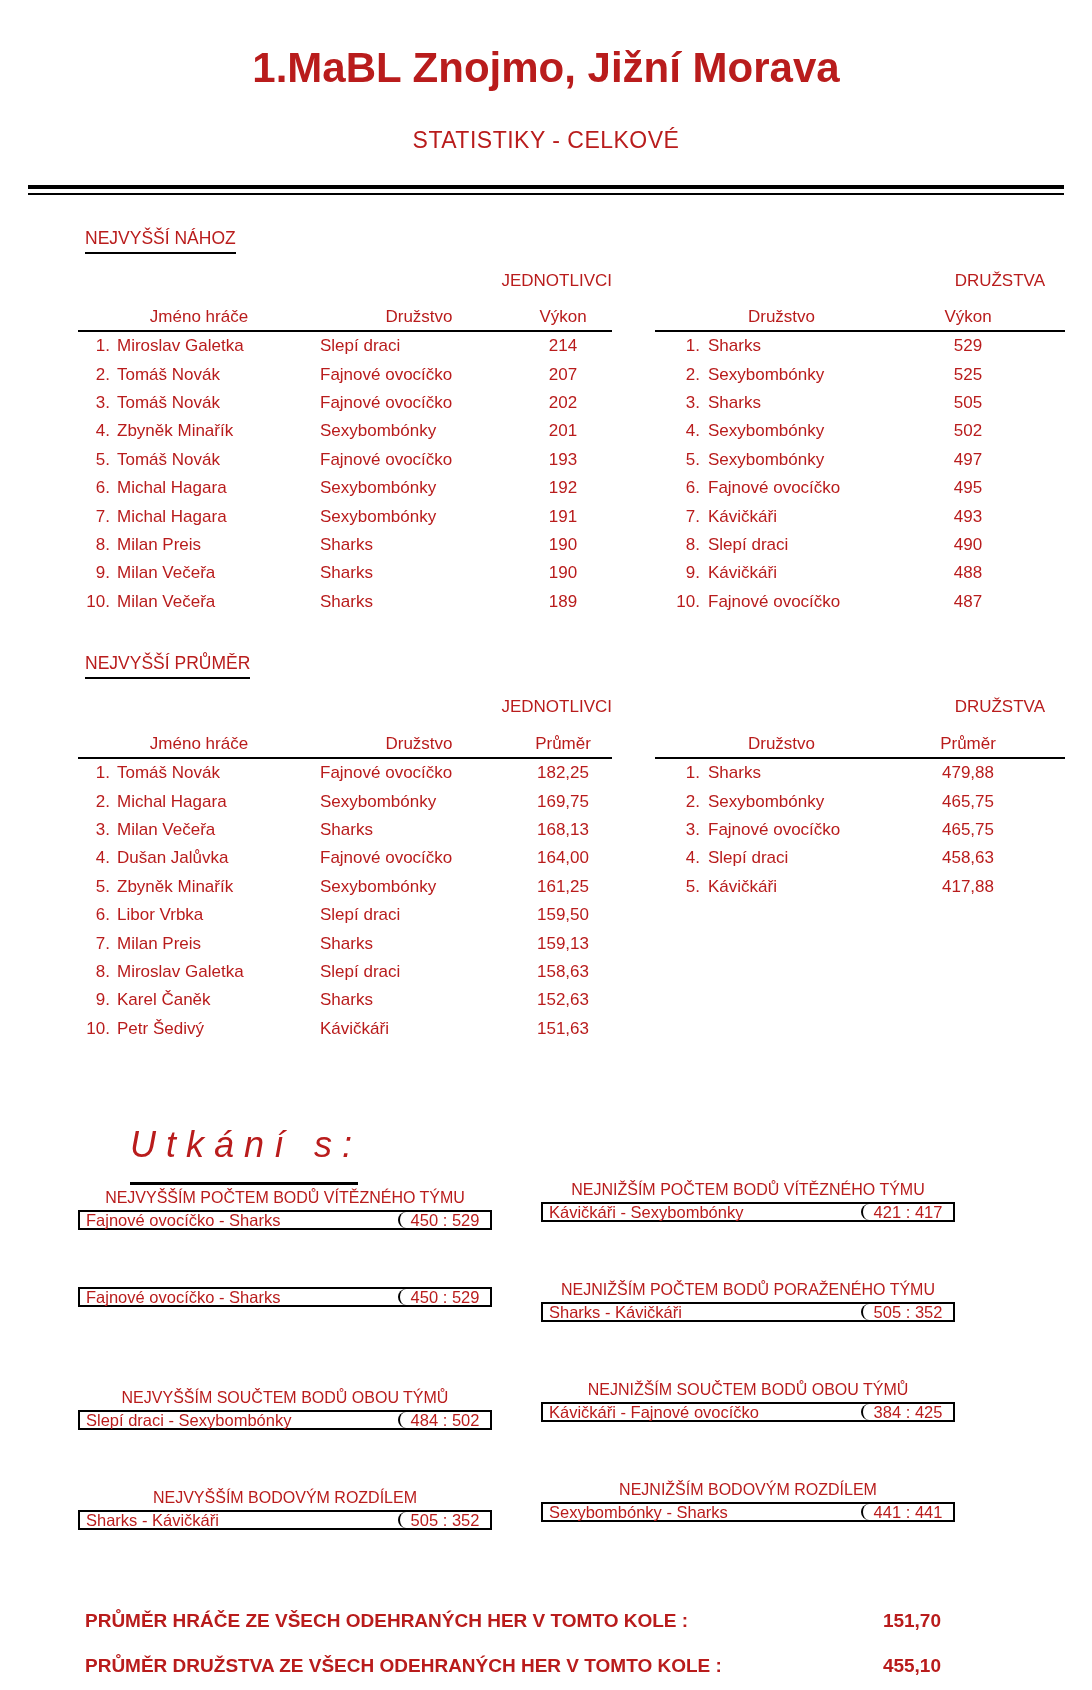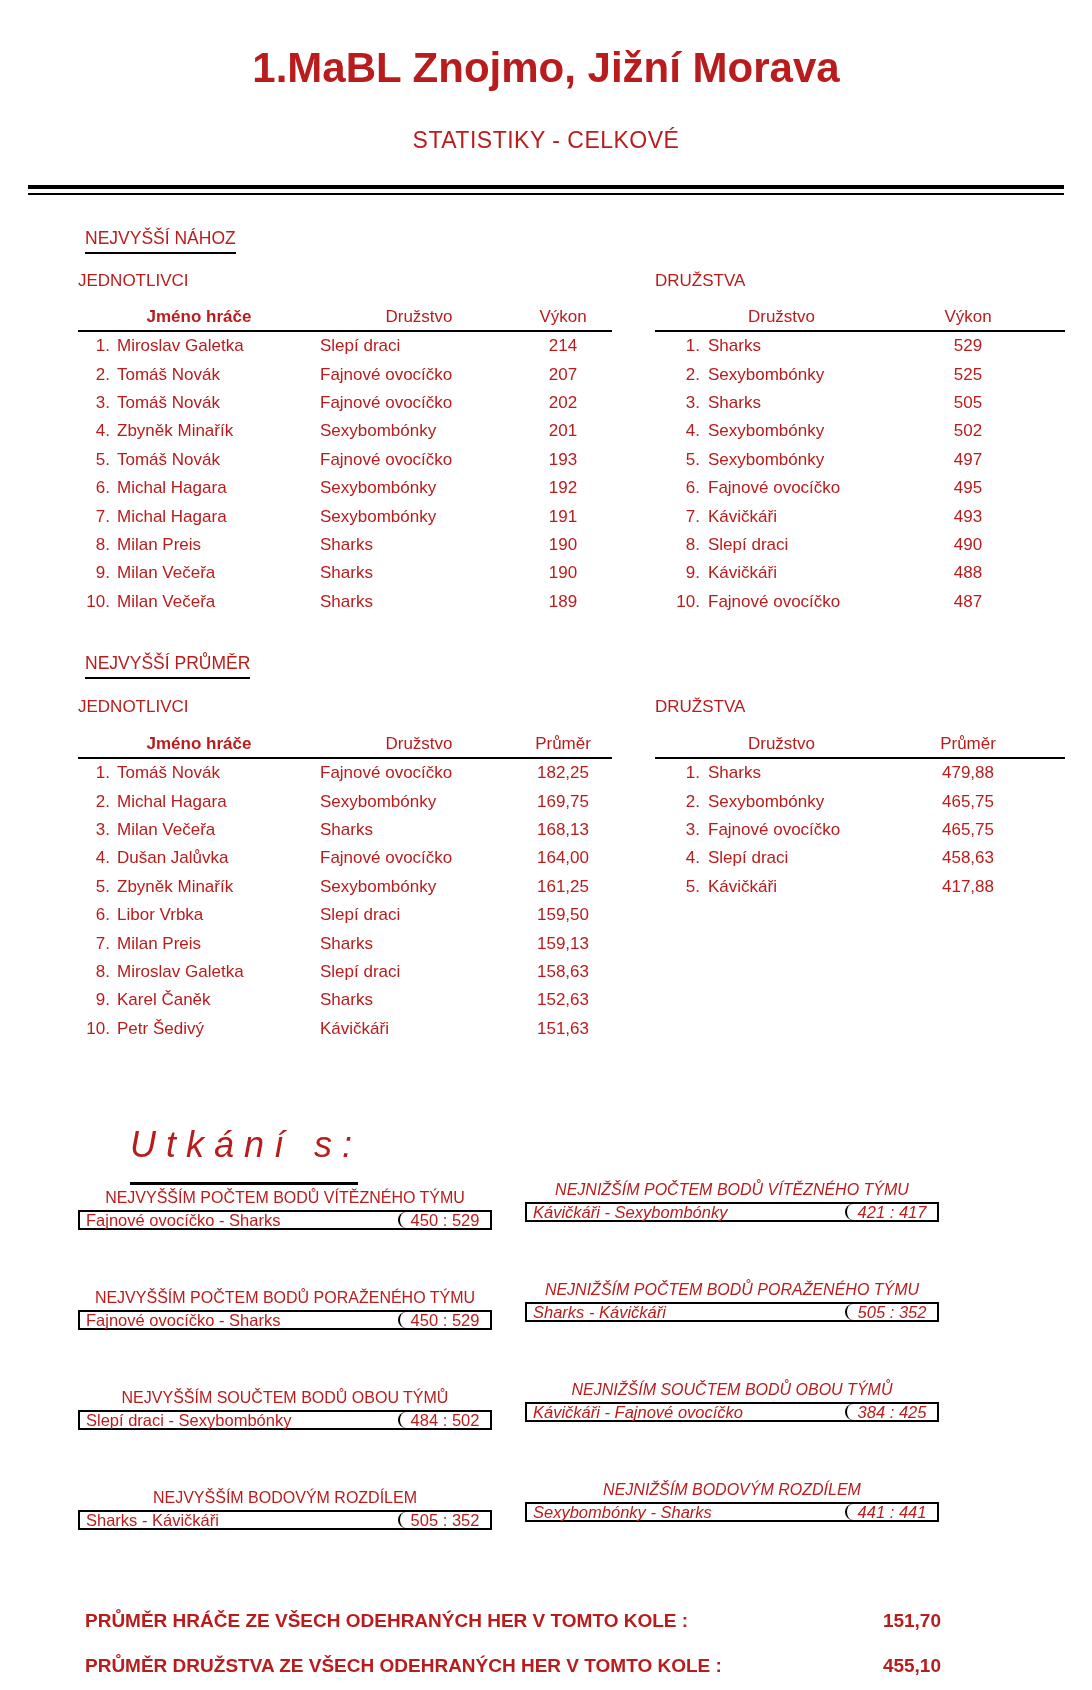--- a/index.html
+++ b/index.html
@@ -13,57 +13,57 @@
   .subtitle { position:absolute; top:127px; left:0; width:100%; text-align:center;
               font-size:23px; letter-spacing:.5px; }
   .double-rule { position:absolute; top:185px; left:28px; right:28px; height:10px;
                  border-top:4px solid #000; border-bottom:2px solid #000; }
 
   .sec-heading { position:absolute; left:85px; font-size:17.5px; }
   .sec-heading span { display:inline-block; padding-bottom:3px; border-bottom:2px solid #000; }
   .sh-nahoz { top:228px; }
   .sh-prumer { top:653px; }
 
-  .subhead { position:absolute; font-size:17px; text-align:left; }
+  .subhead { position:absolute; font-size:17px; text-align:right; }
   .jed1 { top:271px; left:78px;  width:534px; }
   .dru1 { top:271px; left:655px; width:390px; }
   .jed2 { top:697px; left:78px;  width:534px; }
   .dru2 { top:697px; left:655px; width:390px; }
 
   .tbl { position:absolute; font-size:17px; }
   .tbl-ind  { left:78px;  width:534px; }
   .tbl-team { left:655px; width:410px; }
   .t1 { top:306px; }
   .t2 { top:733px; }
   .thead { display:flex; height:24px; align-items:flex-end; padding-bottom:3px; }
   .thead-rule { border-top:2px solid #000; }
   .trow { display:flex; height:28.4px; align-items:center; }
 
-  .hi-name { width:242px; text-align:center;font-weight:bold; }
+  .hi-name { width:242px; text-align:center; }
   .hi-team { width:198px; text-align:center; }
   .hi-val  { width:90px;  text-align:center; }
   .ci-rank { width:32px;  text-align:right; }
   .ci-name { width:210px; padding-left:7px; }
   .ci-team { width:198px; }
   .ci-val  { width:90px;  text-align:center; }
 
   .ht-team { width:253px; text-align:center; }
   .ht-val  { width:120px; text-align:center; }
   .ct-rank { width:45px;  text-align:right; }
   .ct-team { width:208px; padding-left:8px; }
   .ct-val  { width:120px; text-align:center; }
 
   .utkani-heading { position:absolute; top:1082px; left:90px; font-size:36px;
                     font-style:italic; white-space:pre; }
   .utkani-heading span { display:inline-block; white-space:pre; padding-bottom:16px;
                          padding-right:6px; border-bottom:3px solid #000; }
 
   .ut-col { position:absolute; top:1179px; width:414px; }
   .ut-left  { left:78px;margin-top:8px; }
-  .ut-right { left:525px;font-style:italic; }
+  .ut-right { left:541px; }
   .ut-group { height:100px; }
   .ut-label { height:23px; text-align:center; font-size:16px; padding-top:2px; white-space:nowrap; }
   .ut-box { display:flex; border:2px solid #000; height:20px; align-items:stretch; background:#fff; }
   .ut-match { flex:1; display:flex; align-items:center; padding-left:6px; font-size:16.5px; }
   .ut-score { width:92px; border-left:2px solid #000; display:flex; align-items:center;
               justify-content:center; font-size:16.5px;border-radius:9px; }
 
   .footer { position:absolute; top:1592px; left:85px; width:856px;
             font-weight:bold; font-size:19px; }
   .f-line { display:flex; justify-content:space-between; align-items:center; height:33px;margin-top:12px; }
@@ -337,21 +337,20 @@
   <div class="ut-col ut-left">
 
   <div class="ut-group">
       <div class="ut-label">NEJVYŠŠÍM POČTEM BODŮ VÍTĚZNÉHO TÝMU</div>
       <div class="ut-box">
         <span class="ut-match">Fajnové ovocíčko - Sharks</span>
         <span class="ut-score">450 : 529</span>
       </div>
     </div>
       <div class="ut-group">
-      <div class="ut-label">NEJVYŠŠÍM POČTEM BODŮ PORAŽENÉHO TÝMU</div>
       <div class="ut-box">
         <span class="ut-match">Fajnové ovocíčko - Sharks</span>
         <span class="ut-score">450 : 529</span>
       </div>
     </div>
       <div class="ut-group">
       <div class="ut-label">NEJVYŠŠÍM SOUČTEM BODŮ OBOU TÝMŮ</div>
       <div class="ut-box">
         <span class="ut-match">Slepí draci - Sexybombónky</span>
         <span class="ut-score">484 : 502</span>

